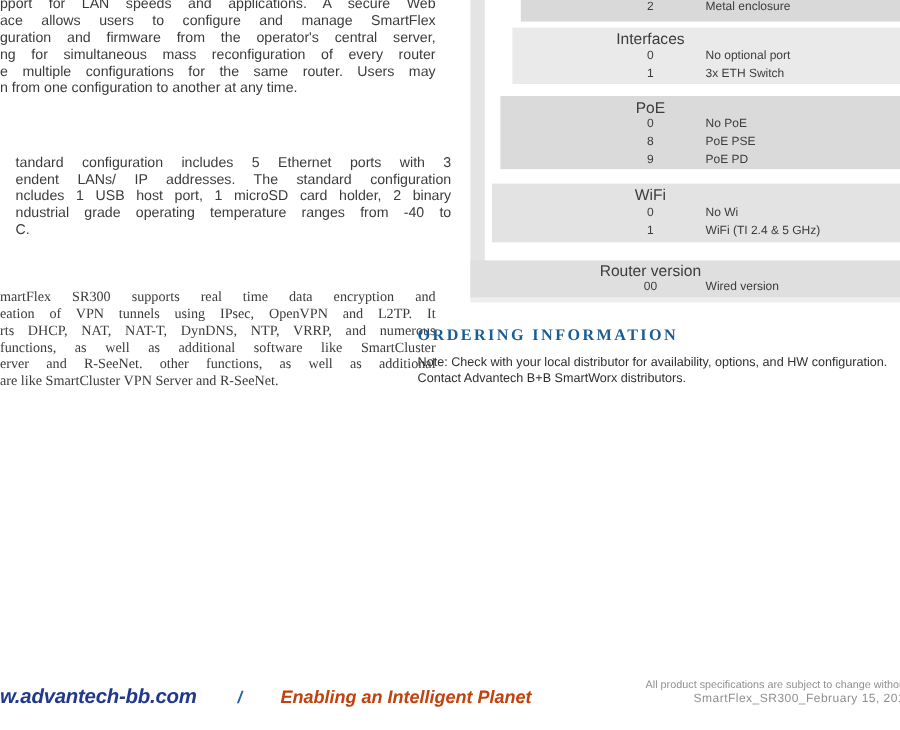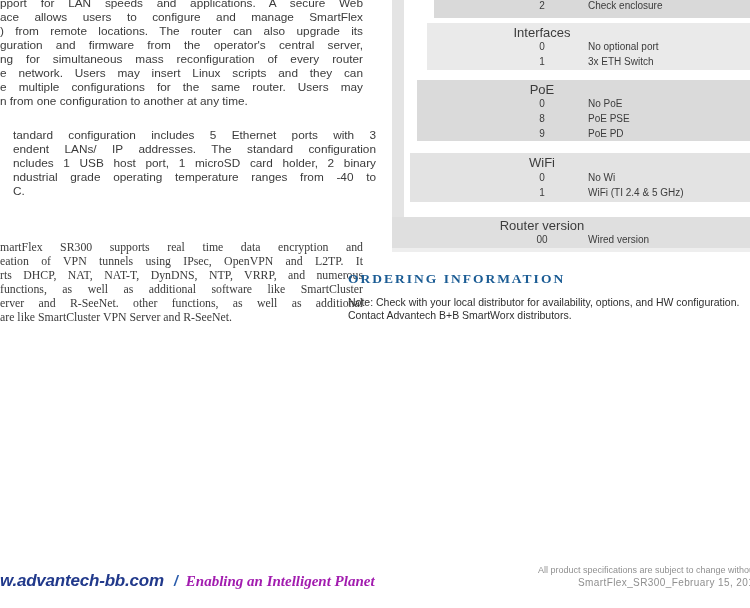--- a/index.html
+++ b/index.html
@@ -27,40 +27,38 @@
   .trow{position:absolute;left:0;right:0;height:11px;font-size:10px;line-height:11px;color:#3c3c3c;}
   .code{position:absolute;left:462px;width:160px;text-align:center;}
   .lbl{position:absolute;left:588px;white-space:nowrap;}
   
   .ord-head{
     position:absolute;left:348px;top:271px;font-size:13.5px;font-weight:bold;
     letter-spacing:2px;color:#1b5c94;white-space:nowrap;font-family:Liberation Serif, serif;
   }
   .ord-note{position:absolute;left:348px;top:296px;font-size:10.5px;line-height:13px;color:#2f2f2f;white-space:nowrap;}
   
-  .footer-left{position:absolute;left:0;top:571px;display:flex;align-items:baseline;white-space:nowrap;}
+  .footer-left{position:absolute;left:0;top:571px;display:flex;align-items:baseline;white-space:nowrap;gap:24px;}
   .f-url{font-size:17px;font-weight:bold;font-style:italic;color:#21398b;letter-spacing:-0.2px;}
   .f-sep{font-size:14px;font-weight:bold;font-style:italic;color:#2a5cab;margin:0 8px 0 10px;}
-  .f-tag{font-family:Liberation Serif, serif;font-size:15px;font-weight:bold;font-style:italic;color:#a21caf;}
+  .f-tag{font-family:Liberation Sans, sans-serif;font-size:15px;font-weight:bold;font-style:italic;color:#c2410c;}
   .f-note1{position:absolute;left:538px;top:565px;font-size:9px;color:#909090;white-space:nowrap;}
   .f-note2{position:absolute;left:578px;top:577px;font-size:10px;letter-spacing:0.4px;color:#8f8f8f;white-space:nowrap;}
 </style>
 </head>
 <body>
 
 <div class="page">
 
   <div class="bodycol">
     <div class="para p1">
       <div class="tline just">pport for LAN speeds and applications. A secure Web</div>
       <div class="tline just">ace allows users to configure and manage SmartFlex</div>
-      <div class="tline just">) from remote locations. The router can also upgrade its</div>
       <div class="tline just">guration and firmware from the operator's central server,</div>
       <div class="tline just">ng for simultaneous mass reconfiguration of every router</div>
-      <div class="tline just">e network. Users may insert Linux scripts and they can</div>
       <div class="tline just">e multiple configurations for the same router. Users may</div>
       <div class="tline last">n from one configuration to another at any time.</div>
     </div>
     <div class="para p2">
       <div class="tline just">tandard configuration includes 5 Ethernet ports with 3</div>
       <div class="tline just">endent LANs/ IP addresses. The standard configuration</div>
       <div class="tline just">ncludes 1 USB host port, 1 microSD card holder, 2 binary</div>
       <div class="tline just">ndustrial grade operating temperature ranges from -40 to</div>
       <div class="tline last">C.</div>
     </div>
@@ -79,21 +77,21 @@
 
     <div class="blk blk-enclosure"></div>
     <div class="blk blk-interfaces"></div>
     <div class="blk blk-poe"></div>
     <div class="blk blk-wifi"></div>
     <div class="blk blk-router"></div>
     <div class="tbl-bottom"></div>
 
     <div class="trow" style="top:0px">
       <span class="code">2</span>
-      <span class="lbl">Check enclosure</span>
+      <span class="lbl">Metal enclosure</span>
     </div>
 
     <div class="thead" style="top:27px">Interfaces</div>
     <div class="trow" style="top:41px">
       <span class="code">0</span>
       <span class="lbl">No optional port</span>
     </div>
     <div class="trow" style="top:56px">
       <span class="code">1</span>
       <span class="lbl">3x ETH Switch</span>

